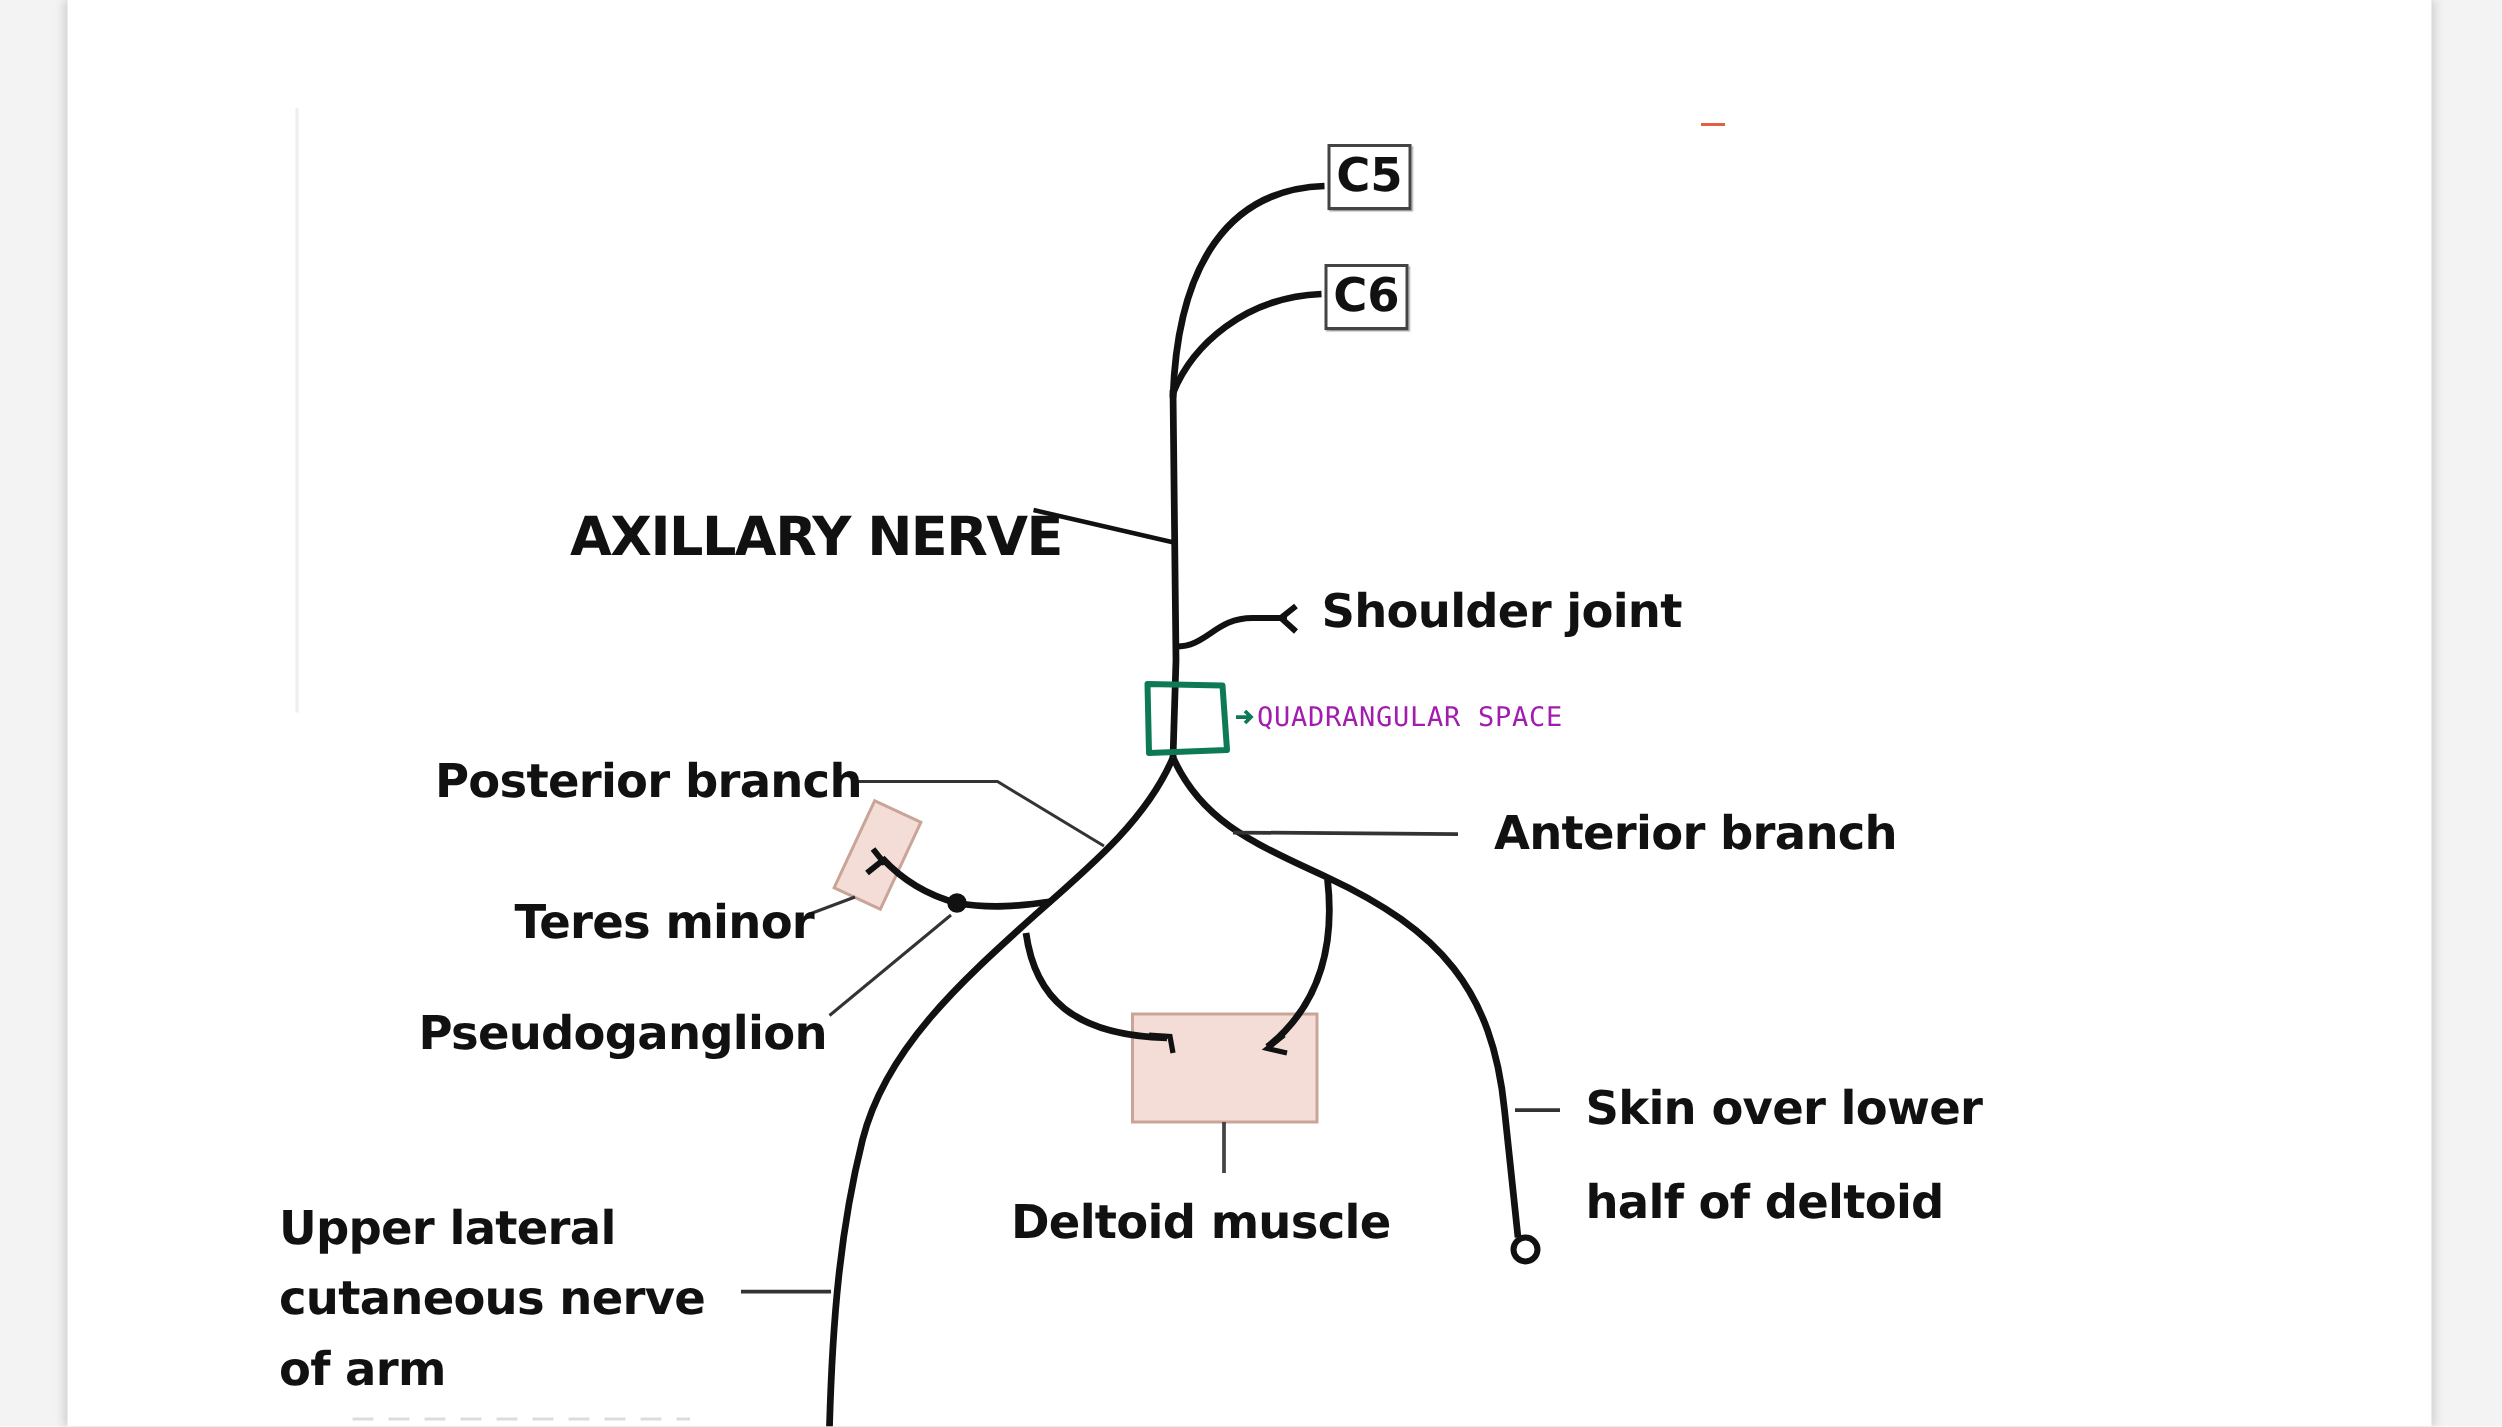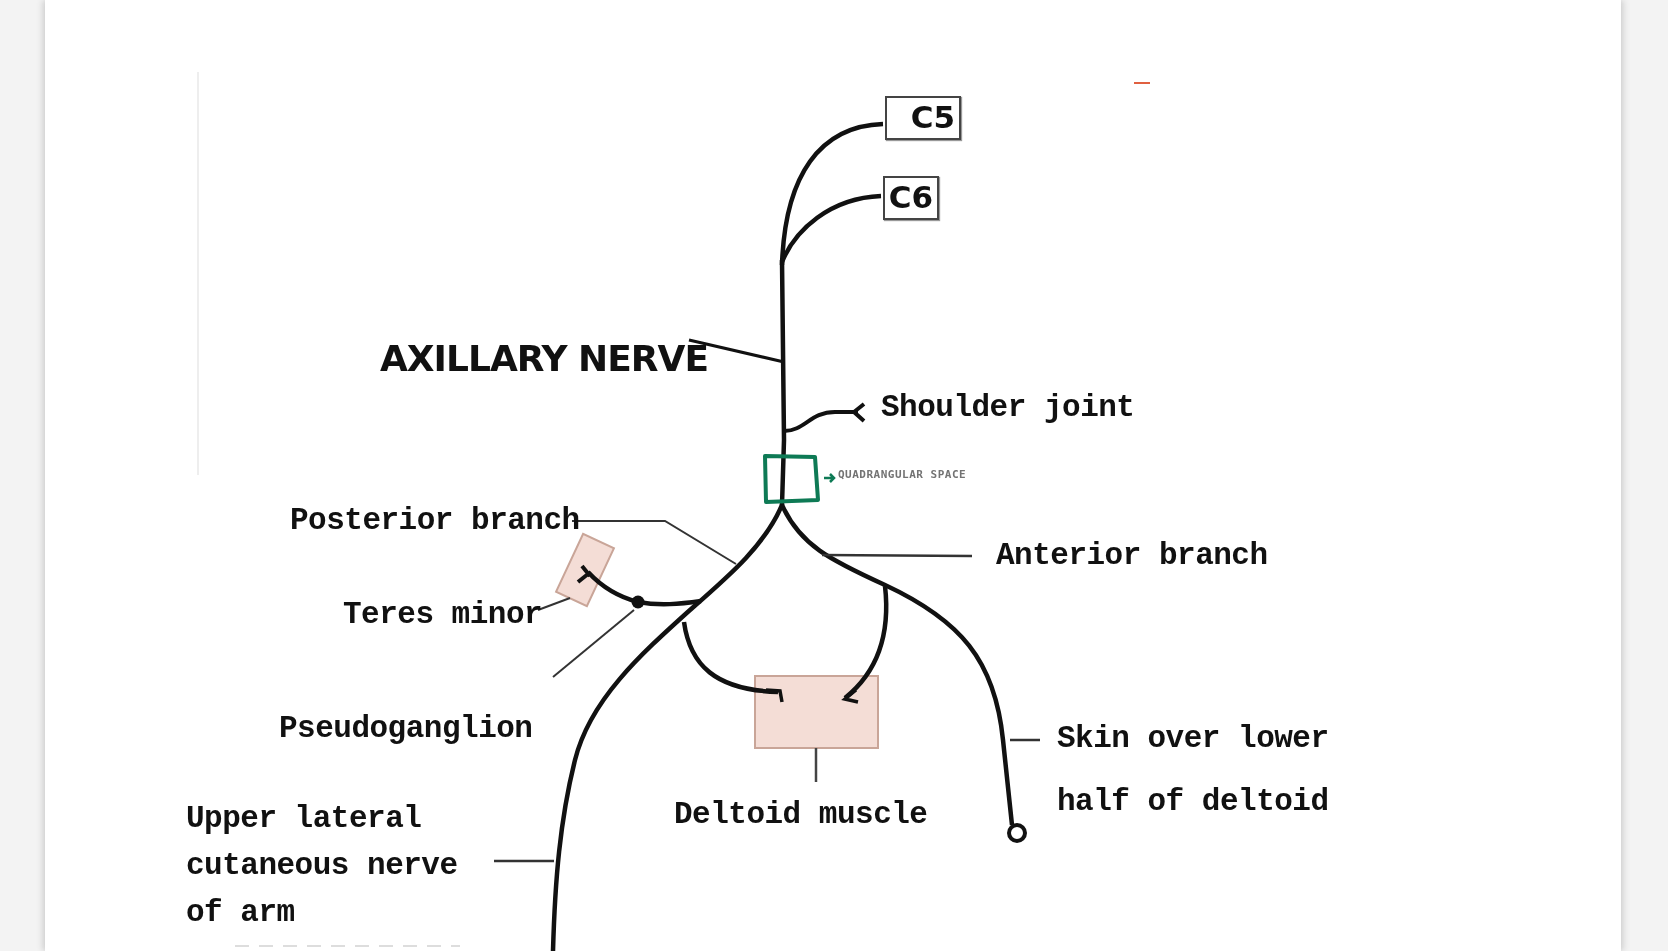--- a/index.html
+++ b/index.html
@@ -13,30 +13,30 @@
     position:absolute; left:45px; top:0; width:1576px; height:951px;
     background:#ffffff;
     box-shadow: -3px 0 6px rgba(0,0,0,0.12), 3px 0 6px rgba(0,0,0,0.12);
   }
   svg.diagram { position:absolute; left:0; top:0; width:1668px; height:951px; }
   .lbl {
     position:absolute; color:#111; font-weight:bold; white-space:nowrap;
     font-family:"DejaVu Sans", "Liberation Sans", sans-serif;
     letter-spacing:-0.5px;
   }
-  .lbl-md { font-size:31px;font-family:Liberation Mono, monospace; }
+  .lbl-md { font-size:31px; }
   .lbl-lg { font-size:36px; letter-spacing:-1px;margin-top:20px; }
   .root-box {
     position:absolute; border:2px solid #444; background:#fff;
     font-family:"DejaVu Sans", sans-serif; font-weight:bold; font-size:31px;
     color:#111; text-align:center; line-height:38px; box-shadow:1px 1px 1px #999;
   }
   .green-note {
-    position:absolute; color:#737373; font-family:"DejaVu Sans Mono", monospace;
-    font-weight:bold; font-size:11px; letter-spacing:0.5px; white-space:nowrap;
+    position:absolute; color:#a21caf; font-family:"DejaVu Sans Mono", monospace;
+    font-weight:normal; font-size:18px; letter-spacing:0.5px; white-space:nowrap;
   }
 </style>
 </head>
 <body>
 
 <div class="page"></div>
 
 <svg class="diagram" viewBox="0 0 1668 951">
 
   <line x1="198" y1="72" x2="198" y2="475" stroke="#eee" stroke-width="2"></line>
@@ -82,28 +82,28 @@
   <path d="M572,521 L665,521 L736,564" fill="none" stroke="#333" stroke-width="2"></path>
   <line x1="822" y1="555" x2="972" y2="556" stroke="#333" stroke-width="2.5"></line>
   <line x1="538" y1="610" x2="570" y2="598" stroke="#333" stroke-width="2"></line>
   <line x1="553" y1="677" x2="634" y2="610" stroke="#333" stroke-width="2"></line>
   <line x1="1010" y1="740" x2="1040" y2="740" stroke="#333" stroke-width="2.5"></line>
   <line x1="494" y1="861" x2="554" y2="861" stroke="#333" stroke-width="2.5"></line>
 
   <line x1="235" y1="946" x2="460" y2="946" stroke="#ddd" stroke-width="2" stroke-dasharray="14 10"></line>
 </svg>
 
-<div class="root-box" style="left:885px; top:96px; width:52px; height:40px;padding-left:20px;">C5</div>
+<div class="root-box" style="left:885px; top:96px; width:52px; height:40px;">C5</div>
 <div class="root-box" style="left:883px; top:176px; width:52px; height:40px;">C6</div>
 
 <div class="lbl lbl-lg" style="left:380px; top:318px;">AXILLARY NERVE</div>
 <div class="lbl lbl-md" style="left:881px; top:390px;">Shoulder joint</div>
 <div class="green-note" style="left:838px; top:468px;">QUADRANGULAR SPACE</div>
 <div class="lbl lbl-md" style="left:290px; top:503px;">Posterior branch</div>
 <div class="lbl lbl-md" style="left:996px; top:538px;">Anterior branch</div>
 <div class="lbl lbl-md" style="left:330px; top:597px;margin-left:13px;">Teres minor</div>
-<div class="lbl lbl-md" style="left:279px; top:671px;margin-top:40px;">Pseudoganglion</div>
+<div class="lbl lbl-md" style="left:279px; top:671px;">Pseudoganglion</div>
 <div class="lbl lbl-md" style="left:1057px; top:721px;">Skin over lower</div>
 <div class="lbl lbl-md" style="left:1057px; top:784px;">half of deltoid</div>
 <div class="lbl lbl-md" style="left:674px; top:797px;">Deltoid muscle</div>
 <div class="lbl lbl-md" style="left:186px; top:801px;">Upper lateral</div>
 <div class="lbl lbl-md" style="left:186px; top:848px;text-align:right;">cutaneous nerve</div>
 <div class="lbl lbl-md" style="left:186px; top:895px;">of arm</div>
 
 </body></html>

